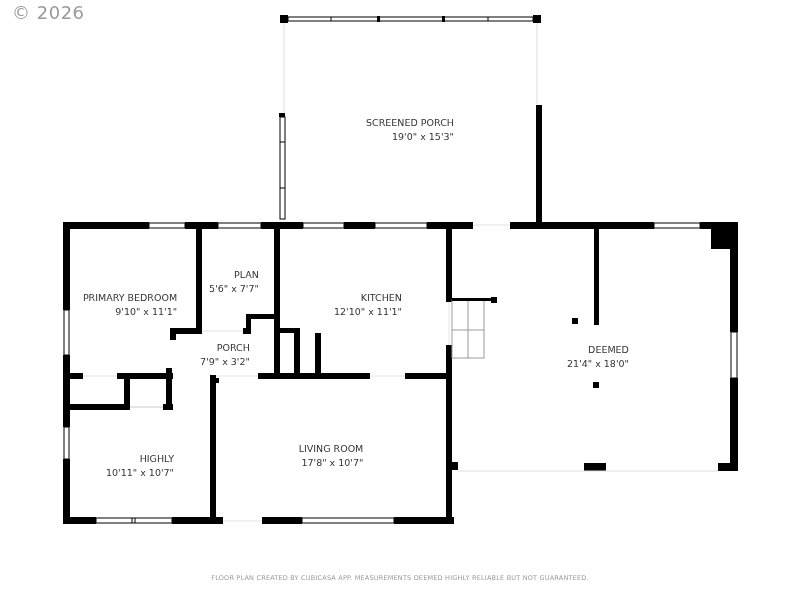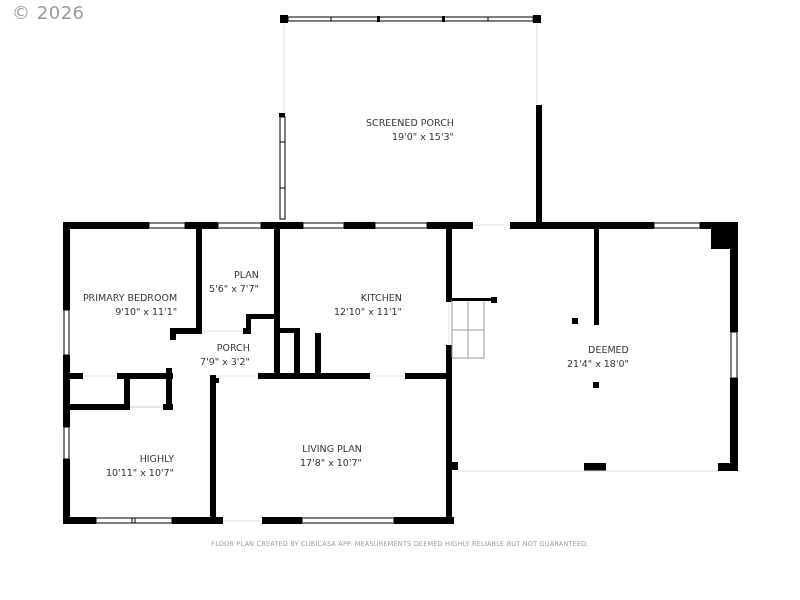--- a/index.html
+++ b/index.html
@@ -1,19 +1,19 @@
 <!DOCTYPE html>
 <html><head>
 <meta charset="utf-8">
 <style>
   html, body { margin:0; padding:0; background:#ffffff; }
   body { width:800px; height:600px; position:relative; overflow:hidden; font-family:"DejaVu Sans", sans-serif; }
   #plan { position:absolute; left:0; top:0; width:800px; height:600px; }
   .copyright { position:absolute; left:4px; top:2px; font-size:18px; color:#9a9a9a; letter-spacing:0.5px;margin-left:8px; }
-  .footer { position:absolute; left:0; width:800px; top:540px; text-align:center; font-size:6.5px; color:#9a9a9a; letter-spacing:0.2px; }
+  .footer { position:absolute; left:0; width:800px; top:574px; text-align:center; font-size:6.5px; color:#9a9a9a; letter-spacing:0.2px; }
   .room-label { position:absolute; text-align:right; transform:translate(-50%, -50%); color:#333; white-space:nowrap; }
   .room-name { font-size:9.5px; line-height:14px; }
   .room-dim { font-size:9.5px; line-height:14px; }
 </style>
 </head>
 <body>
 
 <div class="copyright">© 2026</div>
 
 <svg id="plan" viewBox="0 0 800 600" xmlns="http://www.w3.org/2000/svg">
@@ -149,17 +149,17 @@
 </div>
 <div class="room-label" style="left:598px; top:357px;">
   <div class="room-name">DEEMED</div>
   <div class="room-dim">21'4" x 18'0"</div>
 </div>
 <div class="room-label" style="left:140px; top:466px;">
   <div class="room-name">HIGHLY</div>
   <div class="room-dim">10'11" x 10'7"</div>
 </div>
 <div class="room-label" style="left:331px; top:456px;">
-  <div class="room-name">LIVING PLAN</div>
+  <div class="room-name">LIVING ROOM</div>
   <div class="room-dim">17'8" x 10'7"</div>
 </div>
 
 <div class="footer">FLOOR PLAN CREATED BY CUBICASA APP. MEASUREMENTS DEEMED HIGHLY RELIABLE BUT NOT GUARANTEED.</div>
 
 </body></html>

